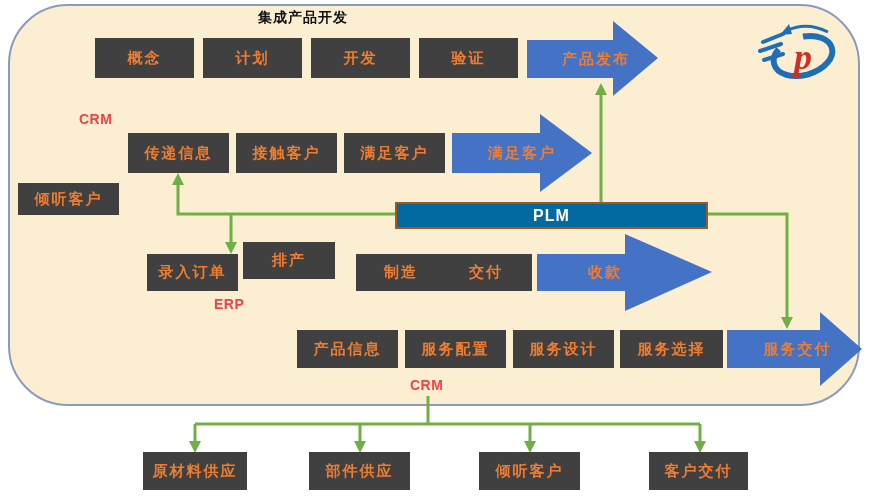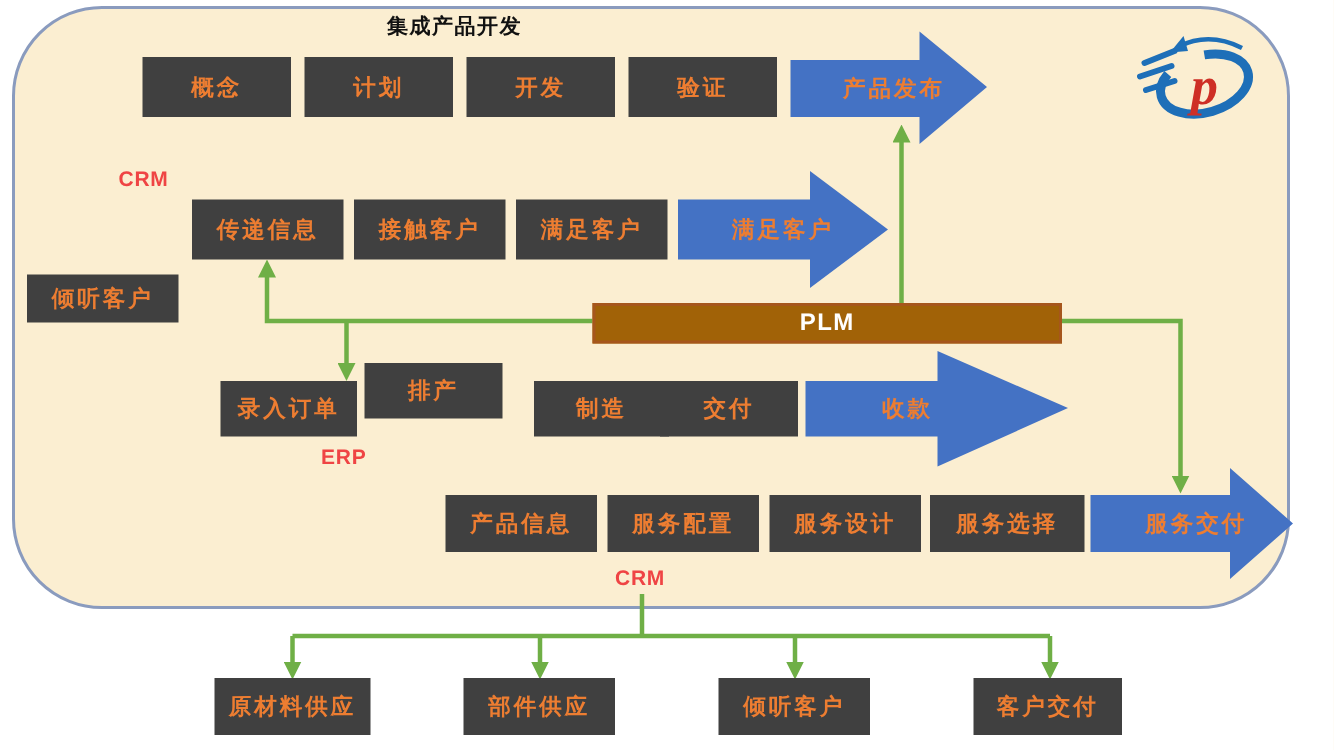--- a/index.html
+++ b/index.html
@@ -8,21 +8,21 @@
   .panel{position:absolute;left:8px;top:4px;width:852px;height:402px;
          background:#FBEED1;border:2px solid #8A9BBE;border-radius:60px;box-sizing:border-box;}
   .node{position:absolute;background:#404040;color:#ED7D31;font-weight:bold;
         display:flex;align-items:center;justify-content:center;
         font-size:15px;letter-spacing:2px;white-space:nowrap;}
   .arrow-label{position:absolute;color:#ED7D31;font-weight:bold;font-size:15px;letter-spacing:2px;
         display:flex;align-items:center;justify-content:center;white-space:nowrap;padding-left:24px;}
   .lbl{position:absolute;color:#ef4444;font-weight:bold;font-size:14px;letter-spacing:0.5px;white-space:nowrap;}
   .title{position:absolute;color:#111;font-weight:bold;font-size:14px;letter-spacing:1px;white-space:nowrap;font-family:Liberation Serif, serif;}
   .plm{position:absolute;left:395px;top:202px;width:313px;height:27px;box-sizing:border-box;
-       background:#a16207;border:2px solid #A6561C;color:#fff;font-weight:bold;font-size:16px;
+       background:#0369a1;border:2px solid #A6561C;color:#fff;font-weight:bold;font-size:16px;
        display:flex;align-items:center;justify-content:center;letter-spacing:1px;}
   .wires{position:absolute;left:0;top:0;width:889px;height:500px;pointer-events:none;}
   .logo{position:absolute;left:756px;top:22px;width:86px;height:62px;}
 </style>
 </head>
 <body>
 
 <div class="stage">
 
   <div class="panel"></div>

